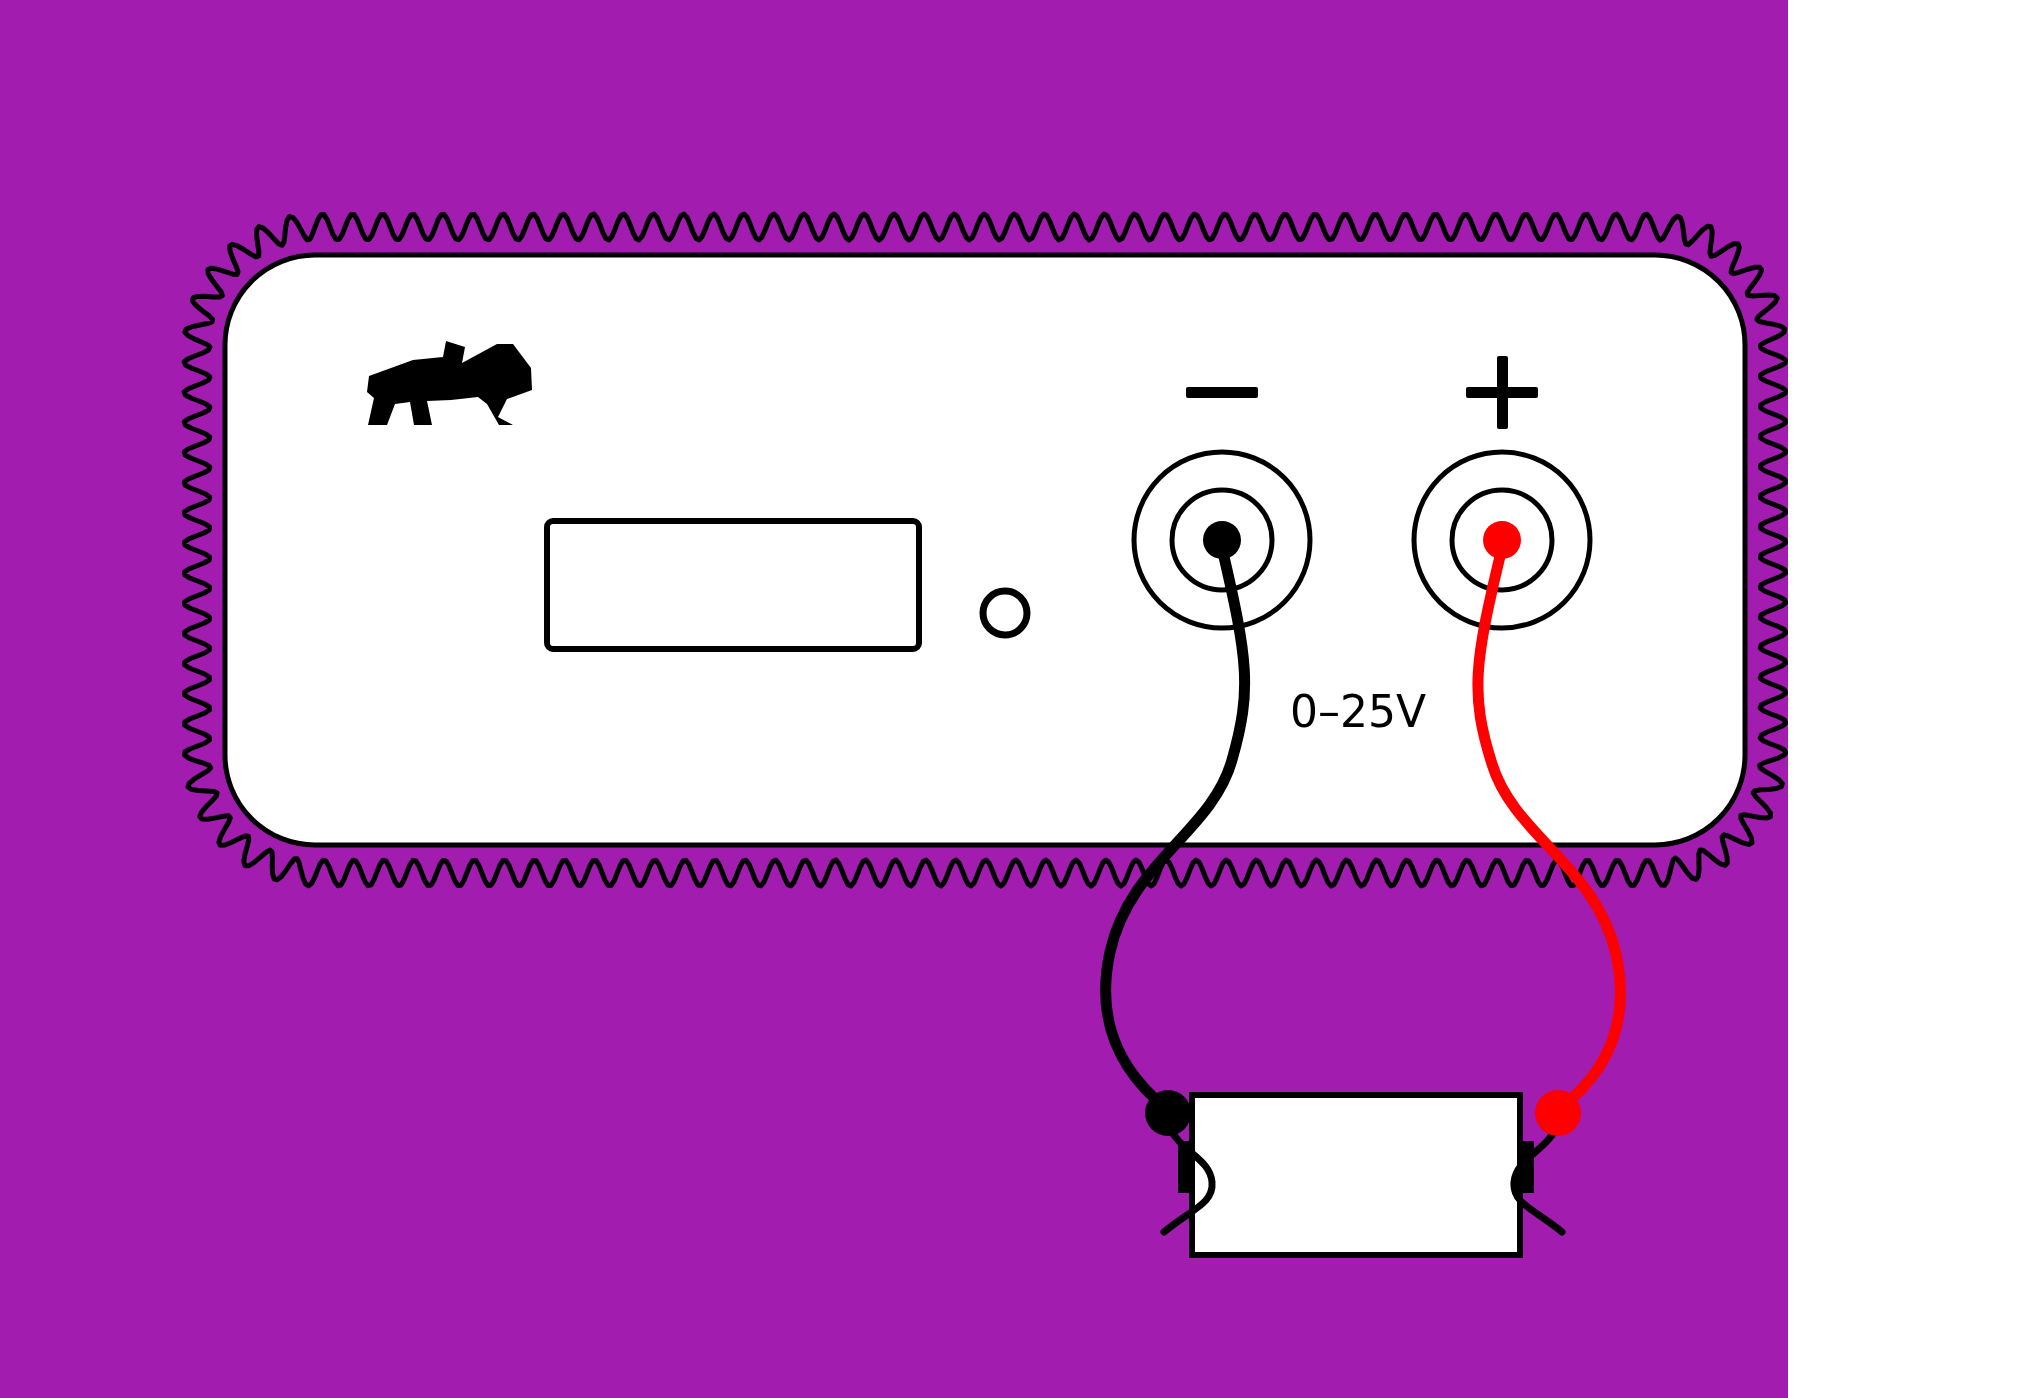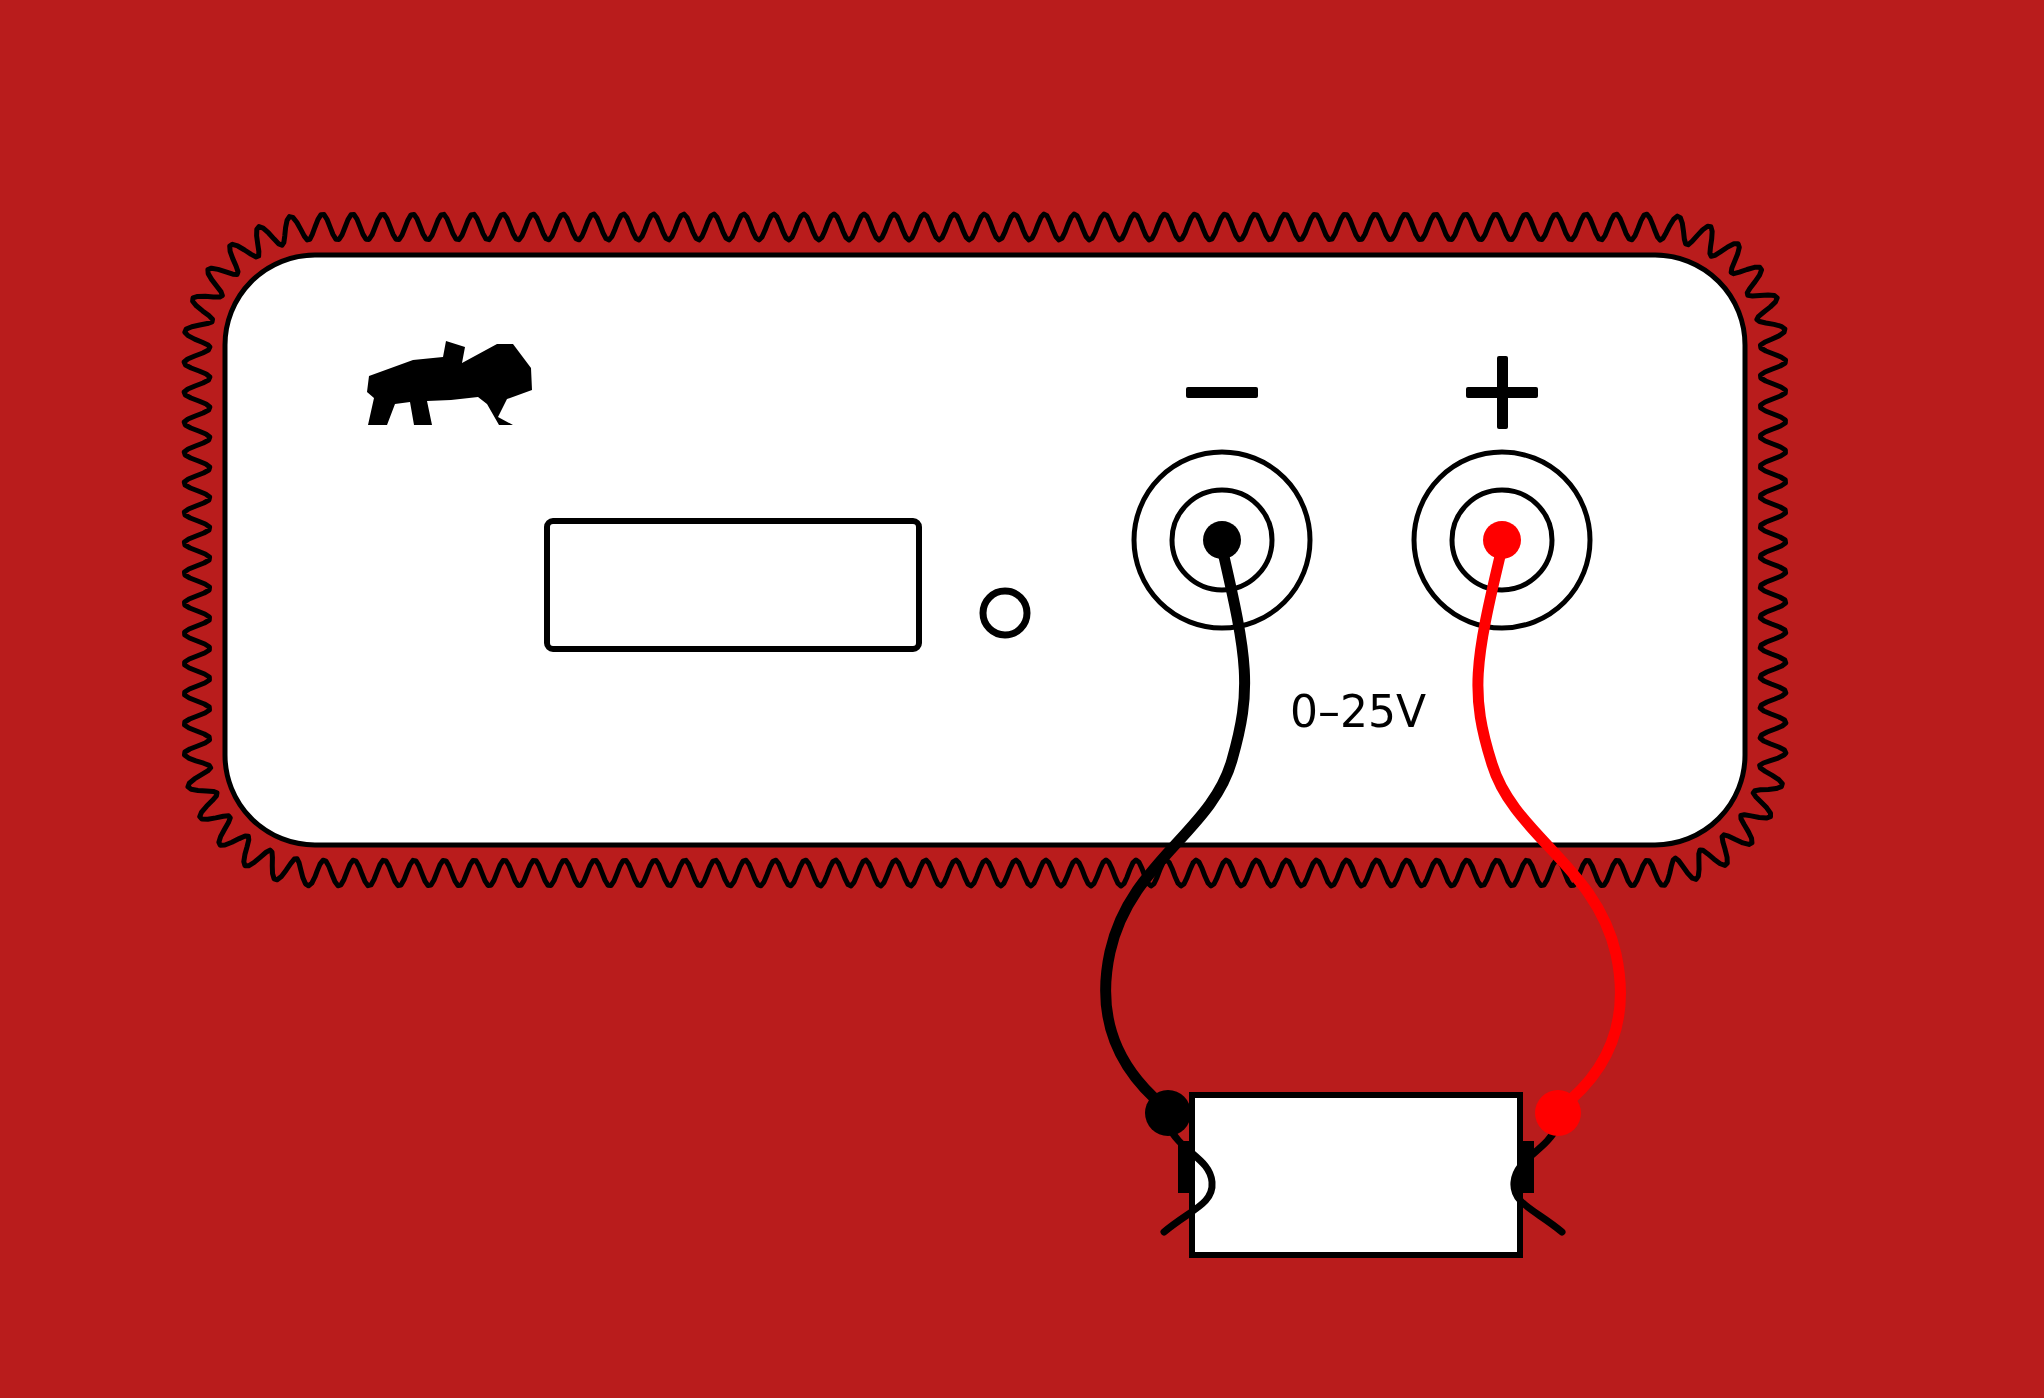--- a/index.html
+++ b/index.html
@@ -6,23 +6,23 @@
   html, body {
     margin: 0;
     padding: 0;
     background: #ffffff;
   }
   body {
     font-family: "DejaVu Sans", "Liberation Sans", sans-serif;
   }
   #stage {
     position: relative;
-    width: 2044px;
+    width: 1788px;
     height: 1398px;
-    background: #b91c1c;
+    background: #a21caf;
     overflow: hidden;
   }
   #diagram {
     position: absolute;
     left: 0;
     top: 0;
     width: 2044px;
     height: 1398px;
     display: block;
   }

